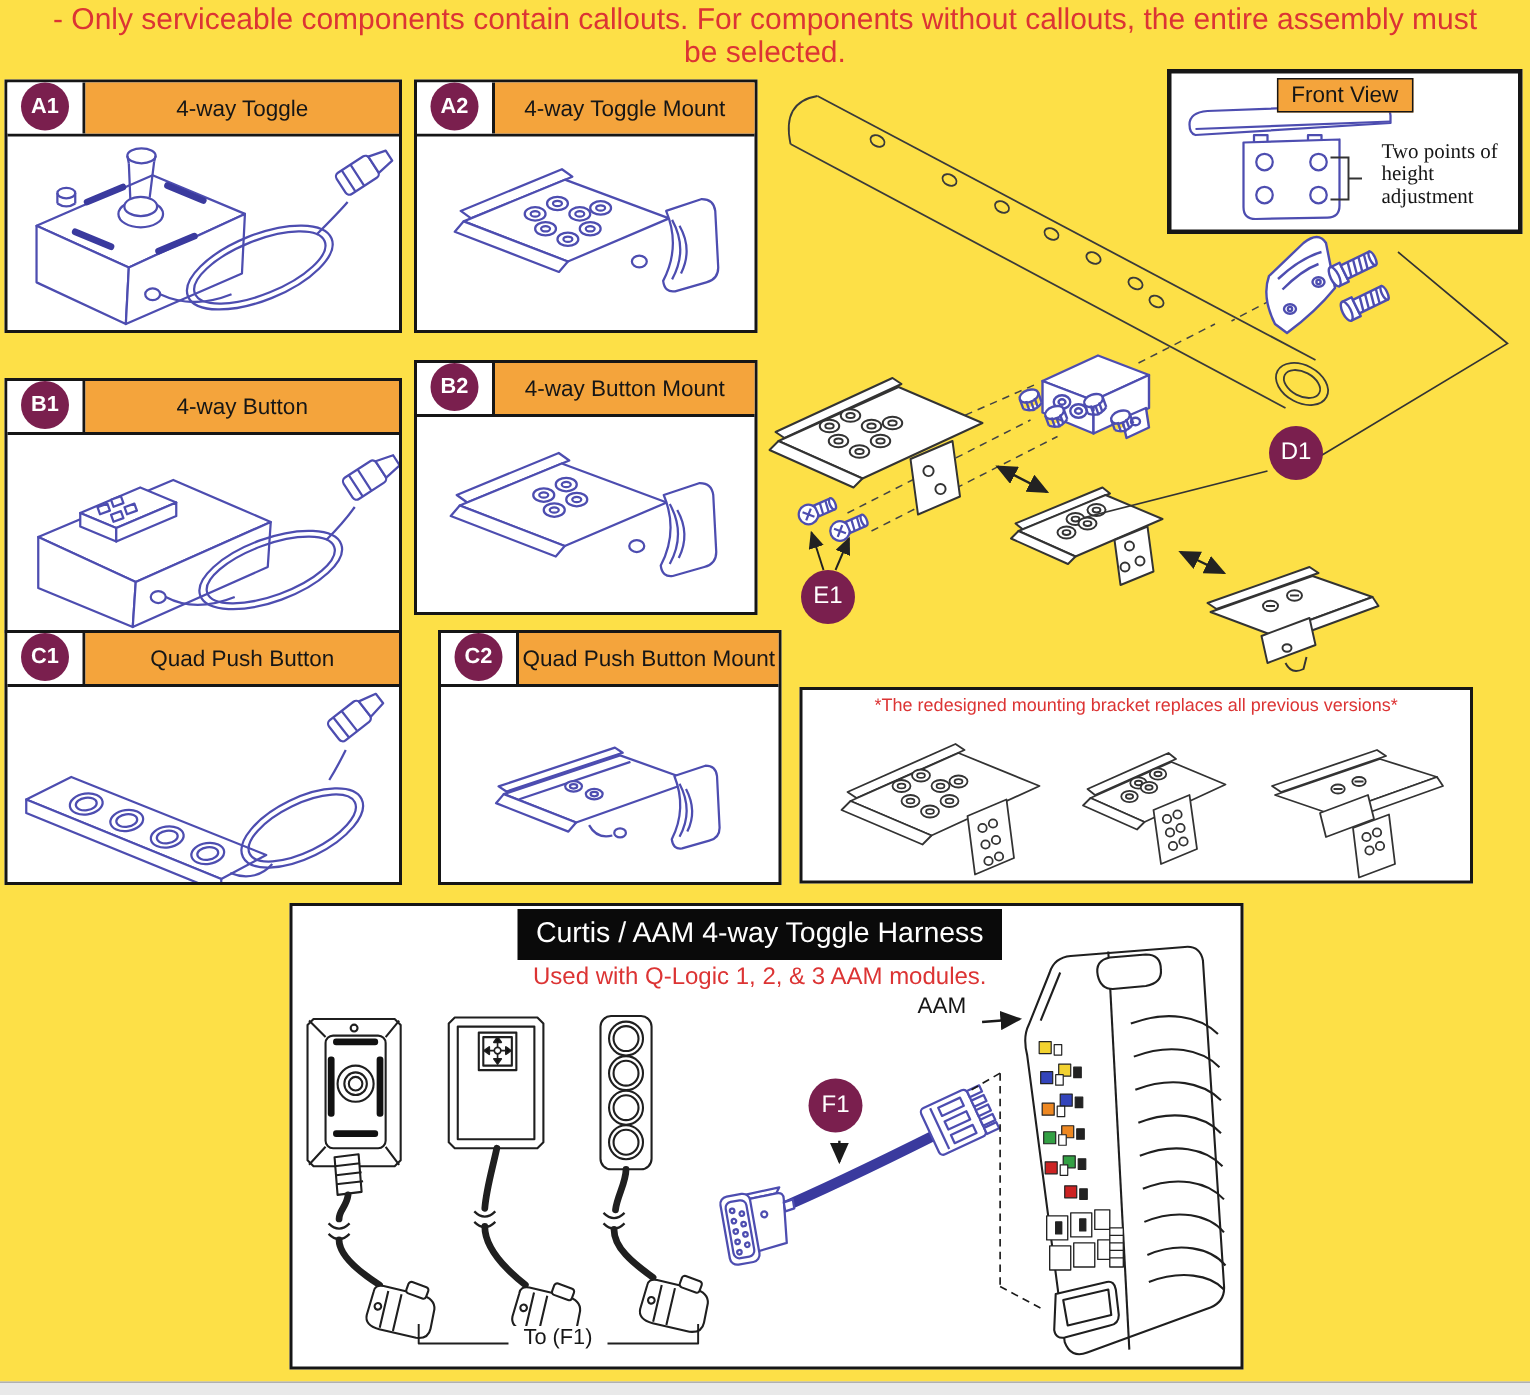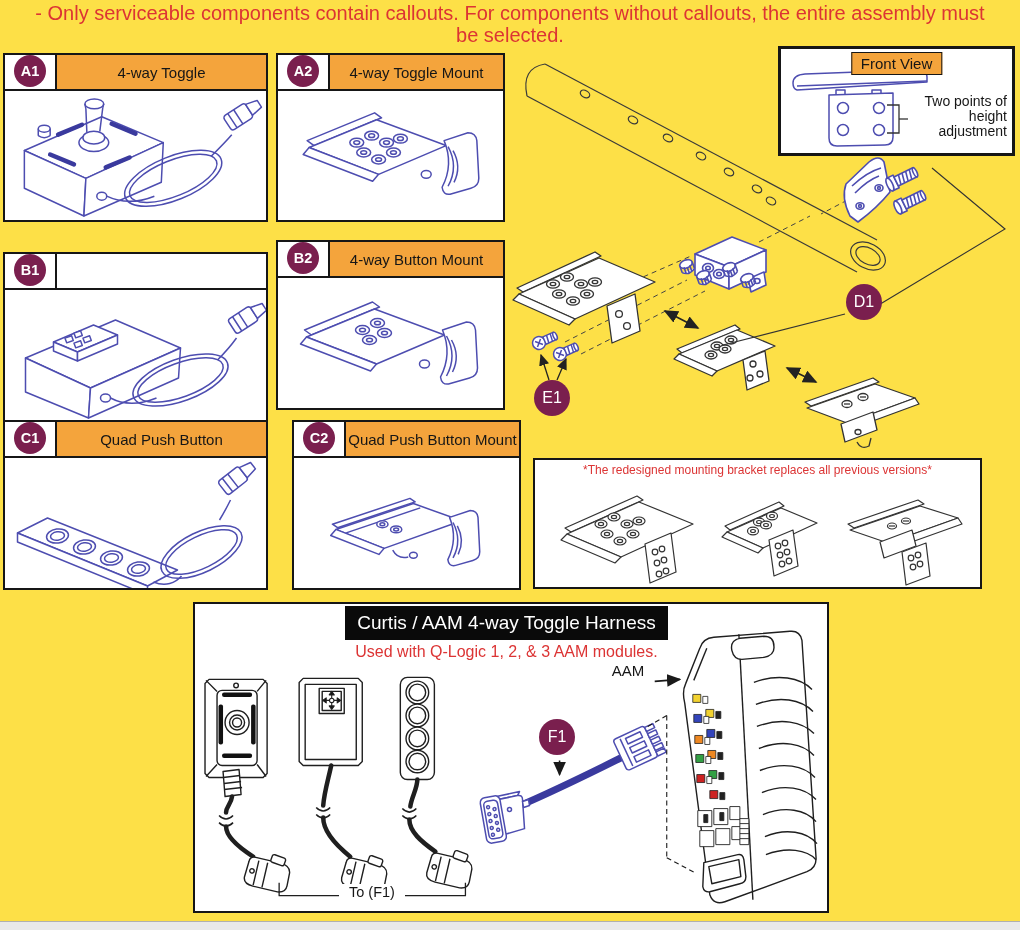--- a/index.html
+++ b/index.html
@@ -24,22 +24,22 @@
   .comp-body{flex:1;position:relative;}
   svg.fill{position:absolute;inset:0;width:100%;height:100%;}
   .callout{position:absolute;width:36px;height:36px;border-radius:50%;background:var(--badge);
            color:#fff;font-weight:400;font-size:16px;display:flex;align-items:center;
            justify-content:center;z-index:6;}
   .fv-box{position:absolute;left:778px;top:46px;width:237px;height:110px;
           border:3px solid #161616;box-sizing:border-box;background:#fff;}
   .fv-label{position:absolute;left:50%;top:3px;transform:translateX(-50%);
             background:var(--orange);border:1.5px solid #161616;padding:0 9px;
             font-size:15px;line-height:21px;z-index:3;white-space:nowrap;}
-  .fv-note{position:absolute;right:5px;top:45px;width:86px;text-align:right;
-           font-size:14px;line-height:1.08;z-index:3;}
+  .fv-note{position:absolute;right:5px;top:45px;width:86px;text-align:left;
+           font-size:14px;line-height:1.08;z-index:3;font-family:Liberation Serif, serif;}
   .re-box{position:absolute;left:533px;top:458px;width:449px;height:131px;
           border:2px solid #161616;box-sizing:border-box;background:#fff;}
   .re-text{margin-top:3px;text-align:center;color:var(--red);font-size:12px;white-space:nowrap;}
   .hx-box{position:absolute;left:193px;top:602px;width:636px;height:311px;
           border:2.5px solid #161616;box-sizing:border-box;background:#fff;}
   .hx-title{position:absolute;left:150px;top:2px;width:323px;height:34px;background:#0a0a0a;
             color:#fff;font-size:19px;display:flex;align-items:center;justify-content:center;
             white-space:nowrap;}
   .hx-sub{position:absolute;left:130px;top:39px;width:363px;text-align:center;
           color:var(--red);font-size:16px;white-space:nowrap;}
@@ -135,20 +135,21 @@
         </g>
       </svg>
     </div>
   </div>
 
   <div class="comp-box" style="left:3px;top:236px;width:265px;height:170px;margin-top:16px;">
     <div class="comp-header">
       <div class="badge-cell">
         <div class="badge">B1</div>
       </div>
+      <div class="comp-title">4-way Button</div>
     </div>
     <div class="comp-body">
       <svg class="fill" viewBox="0 0 260 130">
         <g stroke="#4D4DB0" stroke-width="1.5" fill="#fff" stroke-linejoin="round">
           <path d="M20,68 L110,30 L175,58 L85,98 Z"></path>
           <path d="M20,68 L20,102 L83,128 L85,98 Z"></path>
           <path d="M85,98 L83,128 L173,88 L175,58 Z"></path>
           <path d="M48,52 L88,35 L112,45 L72,62 Z"></path>
           <path d="M48,52 L48,61 L72,71 L72,62 Z"></path>
           <path d="M72,62 L112,45 L112,54 L72,71 Z"></path>

